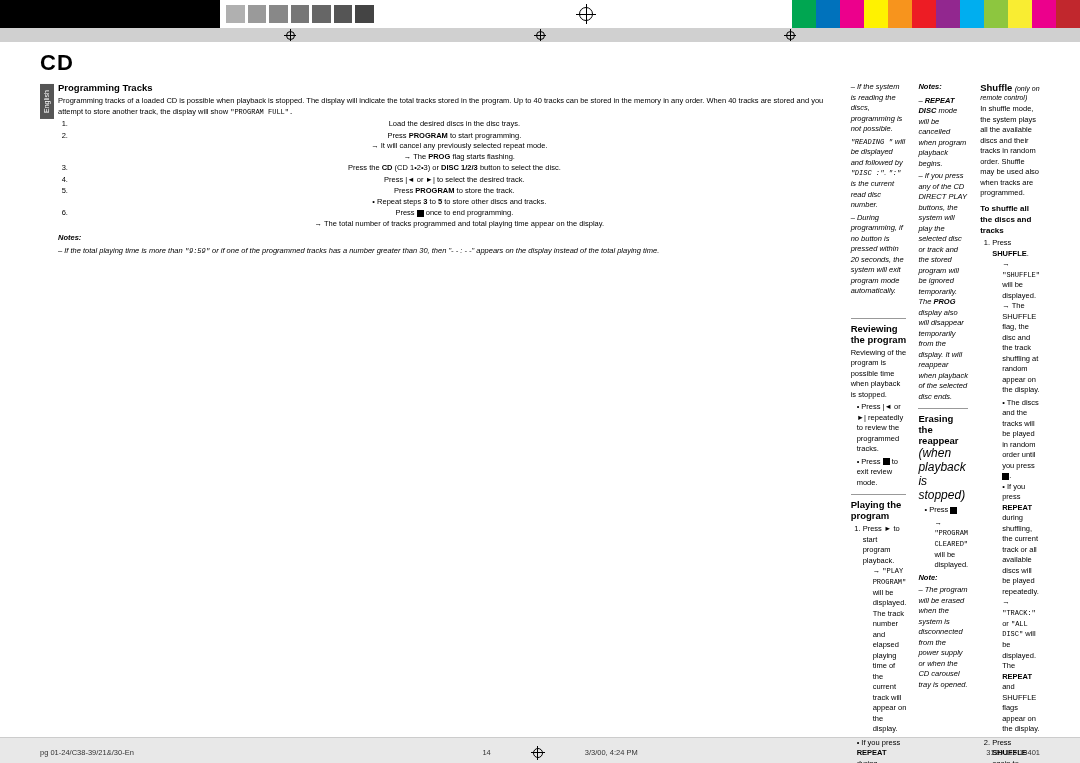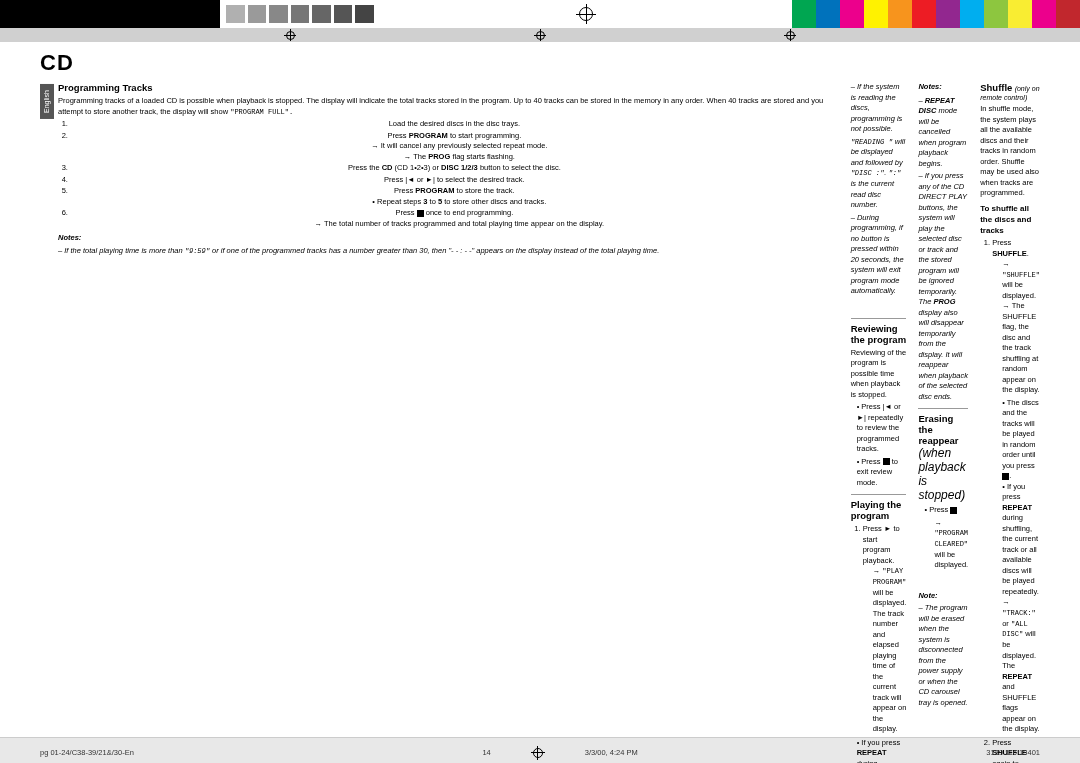--- a/index.html
+++ b/index.html
@@ -334,21 +334,21 @@
         <div>
           <span class="section-title">Erasing the reappear</span>
           <span class="section-subtitle"> (when playback is stopped)</span>
         </div>
         <div style="padding-left:6px; margin-top:3px;">
           <p>• Press <span class="small-box"></span></p>
           <div class="sub-indent">
             <p>→ <span class="monospace">"PROGRAM CLEARED"</span> will be displayed.</p>
           </div>
         </div>
-        <div style="margin-top:20px;">
+        <div style="margin-top:2px;">
           <p class="notes-label">Note:</p>
           <p class="italic">– The program will be erased when the system is disconnected from the power supply or when the CD carousel tray is opened.</p>
         </div>
       </div>
     </div>
 
     <div class="col4">
       <div>
         <span class="section-title">Shuffle</span>
         <span style="font-size:7px; font-style:italic;">(only on remote control)</span>

